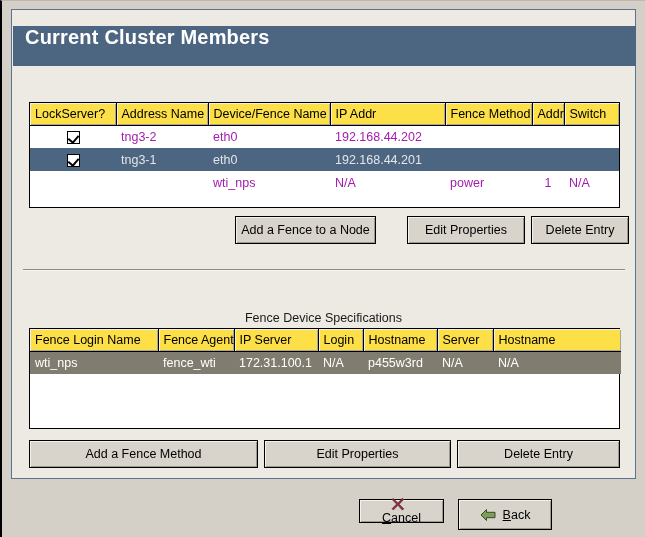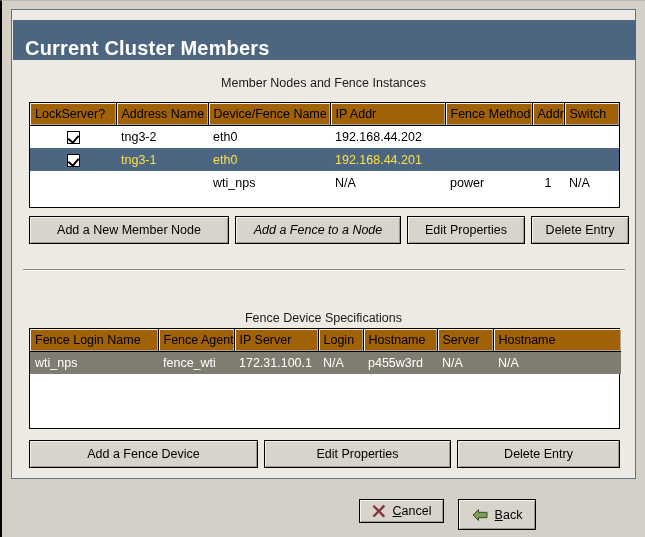--- a/index.html
+++ b/index.html
@@ -24,25 +24,25 @@
     position: absolute;
     left: 9px; top: 8px;
     width: 625px; height: 470px;
     background: #edeae4;
     border: 1px solid #5b7390;
   }
 
   
   #titlebar {
     position: absolute;
-    left: 1px; top: 10px;
+    left: 1px; top: 16px;
     width: 623px; height: 40px;
     background: #4c6682;
     display: flex;
-    align-items: flex-end;
+    align-items: flex-start;
   }
   #titlebar .title-text {
     color: #ffffff;
     font-size: 20px;
     font-weight: bold;
     letter-spacing: 0.2px;
     padding-left: 12px;
   }
 
   
@@ -59,44 +59,44 @@
     position: absolute;
     background: #ffffff;
     border: 1px solid #000000;
   }
   .grid table {
     border-collapse: collapse;
     width: 100%;
     table-layout: fixed;
   }
   .grid thead th {
-    background: #a16207;
+    background: #fde047;
     border-right: 1px solid #000;
     border-bottom: 1px solid #000;
     font-weight: normal;
     font-size: 12.5px;
     color: #000;
     text-align: left;
     padding: 3px 5px;
     height: 22px;
     box-shadow: inset 1px 1px 0 #f2efe9, inset -1px -1px 0 #a9a499;
     white-space: nowrap;
     overflow: hidden;
   }
   .grid thead th:last-child { border-right: none; margin-top: 28px; }
 
   .grid tbody td {
     font-size: 12.5px;
-    color: #000000;
+    color: #a21caf;
     padding: 2px 5px;
     height: 23px;
     white-space: nowrap;
     overflow: hidden;
   }
-  .grid tbody tr.sel-blue td { background: #4c6682; color: #fde047; }
+  .grid tbody tr.sel-blue td { background: #4c6682; color: #e5e5e5; }
   .grid tbody tr.sel-gray td { background: #807d70; color: #ffffff; }
 
   .cb-cell { text-align: center; }
   .chk {
     display: inline-block;
     width: 13px; height: 13px;
     border: 1px solid #000;
     background: #ffffff;
     position: relative;
     vertical-align: middle;
@@ -143,21 +143,20 @@
 <body>
 
 <div id="root">
 
   <div id="panel">
 
     <div id="titlebar">
       <span class="title-text">Current Cluster Members</span>
     </div>
 
-    <div class="section-caption" style="top:66px;left:0;">Member Nodes and Fence Instances</div>
 
     <div class="grid" id="members-grid" style="left:17px; top:92px; width:591px; height:106px;">
       <table>
         <colgroup>
           <col style="width:86px">
             <col style="width:92px">
             <col style="width:122px">
           <col style="width:115px">
             <col style="width:87px">
             <col style="width:32px">
@@ -199,24 +198,21 @@
               <td>wti_nps</td>
               <td>N/A</td>
               <td>power</td>
               <td style="text-align: center;">1</td>
               <td>N/A</td>
             </tr>
           </tbody>
       </table>
     </div>
 
-    <div class="btn" style="left:17px; top:206px; width:200px; height:28px;">
-      <span>Add a New Member Node</span>
-    </div>
-    <div class="btn" style="left:223px; top:206px; width:166px; height:28px;font-style:italic;">
+    <div class="btn" style="left:223px; top:206px; width:141px; height:28px;">
       <span>Add a Fence to a Node</span>
     </div>
     <div class="btn" style="left:395px; top:206px; width:118px; height:28px;">
       <span>Edit Properties</span>
     </div>
     <div class="btn" style="left:519px; top:206px; width:98px; height:28px;">
       <span>Delete Entry</span>
     </div>
 
     <div class="hsep" style="left:11px; top:259px; width:602px;"></div>
@@ -253,41 +249,41 @@
               <td>N/A</td>
               <td>p455w3rd</td>
               <td>N/A</td>
               <td>N/A</td>
             </tr>
           </tbody>
       </table>
     </div>
 
     <div class="btn" style="left:17px; top:430px; width:229px; height:28px;">
-      <span>Add a Fence Device</span>
+      <span>Add a Fence Method</span>
     </div>
     <div class="btn" style="left:252px; top:430px; width:187px; height:28px;">
       <span>Edit Properties</span>
     </div>
     <div class="btn" style="left:445px; top:430px; width:163px; height:28px;">
       <span>Delete Entry</span>
     </div>
 
   </div>
 
-  <div class="btn" style="left:357px; top:498px; width:85px; height:24px;">
+  <div class="btn" style="left:357px; top:498px; width:85px; height:24px;flex-direction:column;">
     <span class="btn-ico">
       <svg width="14" height="14" viewBox="0 0 14 14">
         <path d="M2.2 1.4 L7 6.1 L11.3 1.2 L12.8 2.4 L8.2 7.2 L12.8 11.9 L11.2 13 L6.9 8.3 L2.3 13 L1 11.7 L5.6 7.1 L1 2.5 Z" fill="#8c2f3f" stroke="#5a1c26" stroke-width="0.6"></path>
       </svg>
     </span>
     <span><span class="mnem">C</span><span>ancel</span></span>
   </div>
 
-  <div class="btn" style="left:456px; top:498px; width:78px; height:31px;">
+  <div class="btn" style="left:456px; top:498px; width:94px; height:31px;">
     <span class="btn-ico">
       <svg width="16" height="14" viewBox="0 0 16 14">
         <path d="M1 7 L6.5 1.5 L6.5 4.3 L15 4.3 L15 9.7 L6.5 9.7 L6.5 12.5 Z" fill="#7f9d5a" stroke="#3b4a28" stroke-width="1"></path>
       </svg>
     </span>
     <span><span class="mnem">B</span><span>ack</span></span>
   </div>
 
 
 </div>

